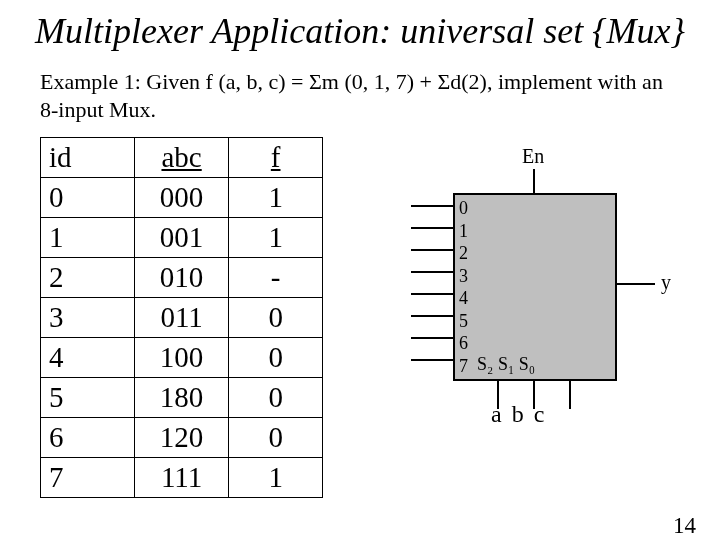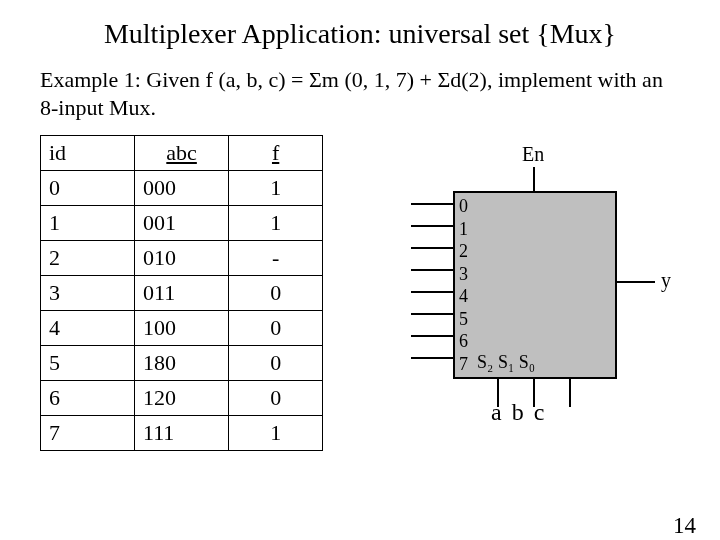--- a/index.html
+++ b/index.html
@@ -6,47 +6,48 @@
     margin: 0;
     padding: 0;
     width: 720px;
     height: 540px;
     font-family: "Times New Roman", serif;
     color: #000;
     background: #fff;
     position: relative;
   }
   .title {
-    font-size: 28px;
+    font-size: 36px;
     text-align: center;
-    padding-top: 18px;
+    padding-top: 10px;
     padding-bottom: 10px;
+    font-style: italic;
   }
   .example {
     font-size: 22px;
     padding: 6px 34px 14px 40px;
     line-height: 1.25;
   }
   .content {
     display: flex;
     padding: 0 40px;
     align-items: flex-start;
   }
   table.truth {
     border-collapse: collapse;
-    font-size: 22px;
+    font-size: 29px;
   }
   table.truth td {
     border: 1.5px solid #000;
     padding: 3px 8px;
     text-align: left;
     height: 28px;
   }
   table.truth td.col-id { width: 78px; }
-  table.truth td.col-abc { width: 78px; text-align: left; }
+  table.truth td.col-abc { width: 78px; text-align: center; }
   table.truth td.col-f { width: 78px; text-align: center; }
   table.truth tr.hdr td.col-abc, table.truth tr.hdr td.col-f { text-align: center; text-decoration: underline; }
 
   .mux-wrap {
     margin-left: 60px;
     margin-top: 8px;
     position: relative;
     width: 300px;
     height: 310px;
     font-size: 20px;

